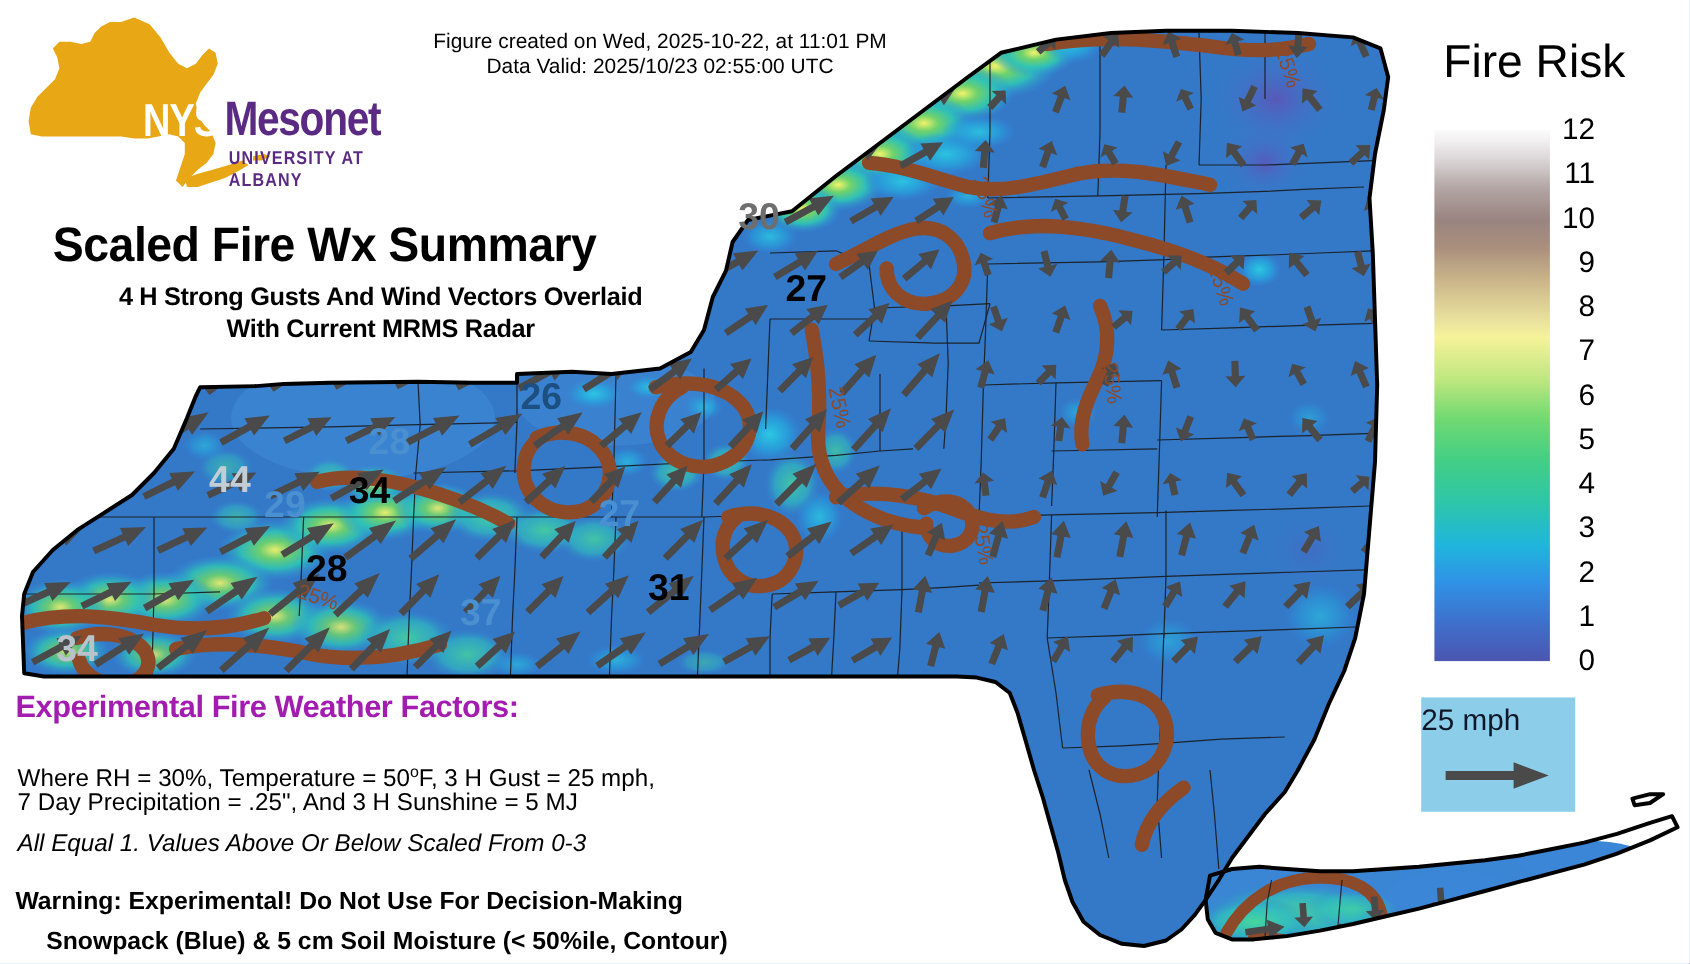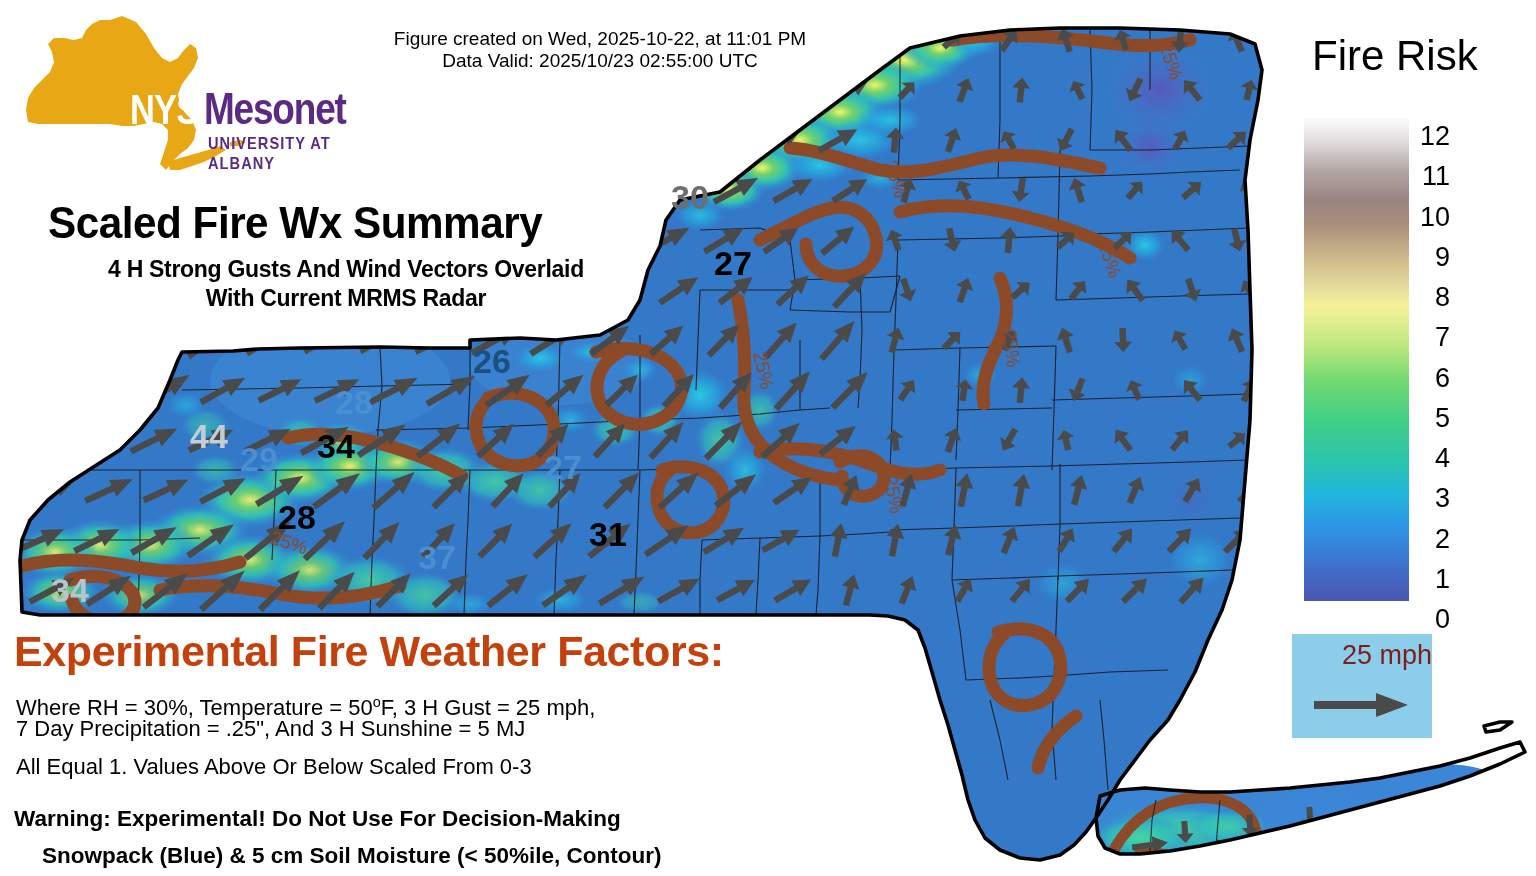--- a/index.html
+++ b/index.html
@@ -61,30 +61,30 @@
   #title-sub {
     position: absolute; left: 16px; top: 255px; width: 660px;
     text-align: center;
     font-size: 23px; font-weight: bold; color: #000; line-height: 1.24;
     letter-spacing: -0.3px;
   }
 
   
   #factors-head {
     position: absolute; left: 14px; top: 627px;
-    font-size: 43px; font-weight: bold; color: #c2410c;
+    font-size: 28px; font-weight: bold; color: #a21caf;
     letter-spacing: -0.4px;
   }
   .factor-line {
     position: absolute; left: 16px;
     font-size: 22px; color: #000; white-space: nowrap;
   }
   #fl0 { top: 694px; }
   #fl1 { top: 716px; }
-  #fl2 { top: 754px; }
+  #fl2 { top: 754px; font-style: italic; }
   .warn-line {
     position: absolute; left: 14px;
     font-size: 22.5px; font-weight: bold; color: #000; white-space: nowrap;
   }
   #wl0 { top: 806px; }
   #wl1 { top: 843px; margin-left: 28px; }
   .sup { font-size: 0.66em; vertical-align: super; }
 
   
   #cb-title {
@@ -114,32 +114,31 @@
       #fbfbfc 100%);
   }
   #cb-ticks {
     position: absolute; left: 1418px; top: 104px;
     width: 60px; height: 510px;
   }
   #cb-ticks div {
     position: absolute; right: 28px;
     font-size: 27px; color: #000; text-align: right;
     transform: translateY(-50%);
-    margin-top: 18px;
   }
 
   
   #wind-legend {
     position: absolute; left: 1292px; top: 634px;
     width: 140px; height: 104px;
     background: #8ccee9;
   }
   #wind-legend-label {
     position: absolute; left: 0; top: 6px; width: 140px;
-    text-align: right; font-size: 27px; color: #7f1d1d;
+    text-align: left; font-size: 27px; color: #0f172a;
   }
   #wind-legend-arrow {
     position: absolute; left: 22px; top: 58px; width: 96px; height: 26px;
   }
 
   
   #map { position: absolute; left: 0; top: 0; width: 1536px; height: 876px; }
   #map svg { display: block; }
 
   

